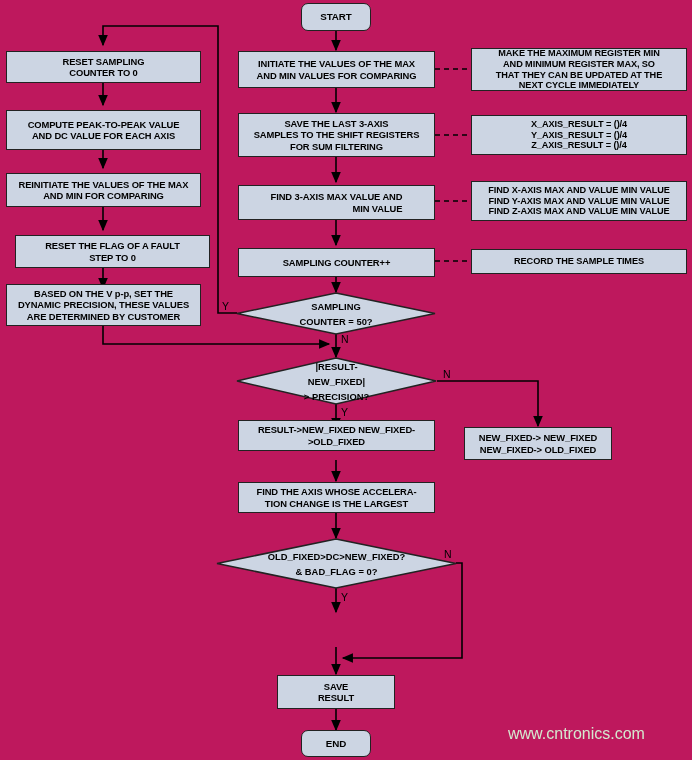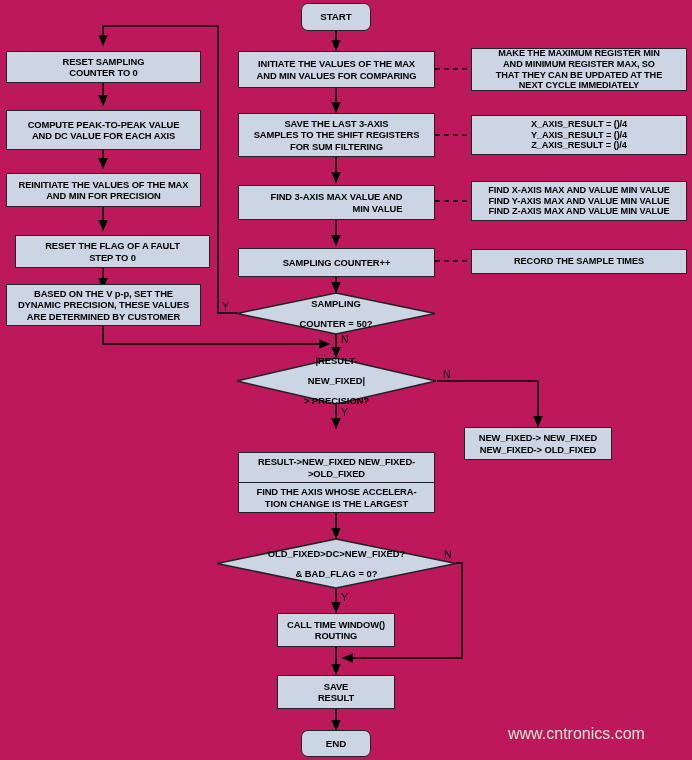--- a/index.html
+++ b/index.html
@@ -64,21 +64,21 @@
     left: 0;
     top: 0;
     width: 100%;
     height: 100%;
     display: flex;
     align-items: center;
     justify-content: center;
     font-family: "Liberation Sans", sans-serif;
     font-weight: bold;
     font-size: 9.4px;
-    line-height: 20px;
+    line-height: 15px;
     color: #000000;
     text-align: center;
     white-space: pre-line;
     pointer-events: none;
   }
   .edge-label {
     position: absolute;
     font-family: "Liberation Sans", sans-serif;
     font-weight: normal;
     font-size: 10.5px;
@@ -159,49 +159,47 @@
 
   <div class="node term" style="left:301px; top:730px; width:70px; height:27px;">END</div>
 
   <div class="node" style="left:6px; top:51px; width:195px; height:32px;">RESET SAMPLING
 COUNTER TO 0</div>
 
   <div class="node" style="left:6px; top:110px; width:195px; height:40px;">COMPUTE PEAK-TO-PEAK VALUE
 AND DC VALUE FOR EACH AXIS</div>
 
   <div class="node" style="left:6px; top:173px; width:195px; height:34px;">REINITIATE THE VALUES OF THE MAX
-AND MIN FOR PRECISION</div>
+AND MIN FOR COMPARING</div>
 
   <div class="node" style="left:6px; top:235px; width:195px; height:33px;margin-left:9px;">RESET THE FLAG OF A FAULT
 STEP TO 0</div>
 
   <div class="node" style="left:238px; top:51px; width:197px; height:37px;">INITIATE THE VALUES OF THE MAX
 AND MIN VALUES FOR COMPARING</div>
 
   <div class="node" style="left:6px; top:284px; width:195px; height:42px;">BASED ON THE V p-p, SET THE
 DYNAMIC PRECISION, THESE VALUES
 ARE DETERMINED BY CUSTOMER</div>
 
   <div class="node" style="left:238px; top:113px; width:197px; height:44px;">SAVE THE LAST 3-AXIS
 SAMPLES TO THE SHIFT REGISTERS
 FOR SUM FILTERING</div>
 
   <div class="node" style="left:238px; top:185px; width:197px; height:35px;text-align:right;">FIND 3-AXIS MAX VALUE AND
 MIN VALUE</div>
 
   <div class="node" style="left:238px; top:248px; width:197px; height:29px;">SAMPLING COUNTER++</div>
 
-  <div class="node" style="left:238px; top:452px; width:197px; height:31px;">RESULT-&gt;NEW_FIXED NEW_FIXED-
+  <div class="node" style="left:238px; top:420px; width:197px; height:31px;">RESULT-&gt;NEW_FIXED NEW_FIXED-
 &gt;OLD_FIXED</div>
 
   <div class="node" style="left:238px; top:482px; width:197px; height:31px;">FIND THE AXIS WHOSE ACCELERA-
 TION CHANGE IS THE LARGEST</div>
 
-  <div class="node" style="left:277px; top:613px; width:118px; height:34px;">CALL TIME WINDOW()
-ROUTING</div>
 
   <div class="node" style="left:277px; top:675px; width:118px; height:34px;">SAVE
 RESULT</div>
 
   <div class="node annot" style="left:471px; top:48px; width:216px; height:43px;">MAKE THE MAXIMUM REGISTER MIN
 AND MINIMUM REGISTER MAX, SO
 THAT THEY CAN BE UPDATED AT THE
 NEXT CYCLE IMMEDIATELY</div>
 
   <div class="node" style="left:464px; top:427px; width:148px; height:33px;">NEW_FIXED-&gt; NEW_FIXED

